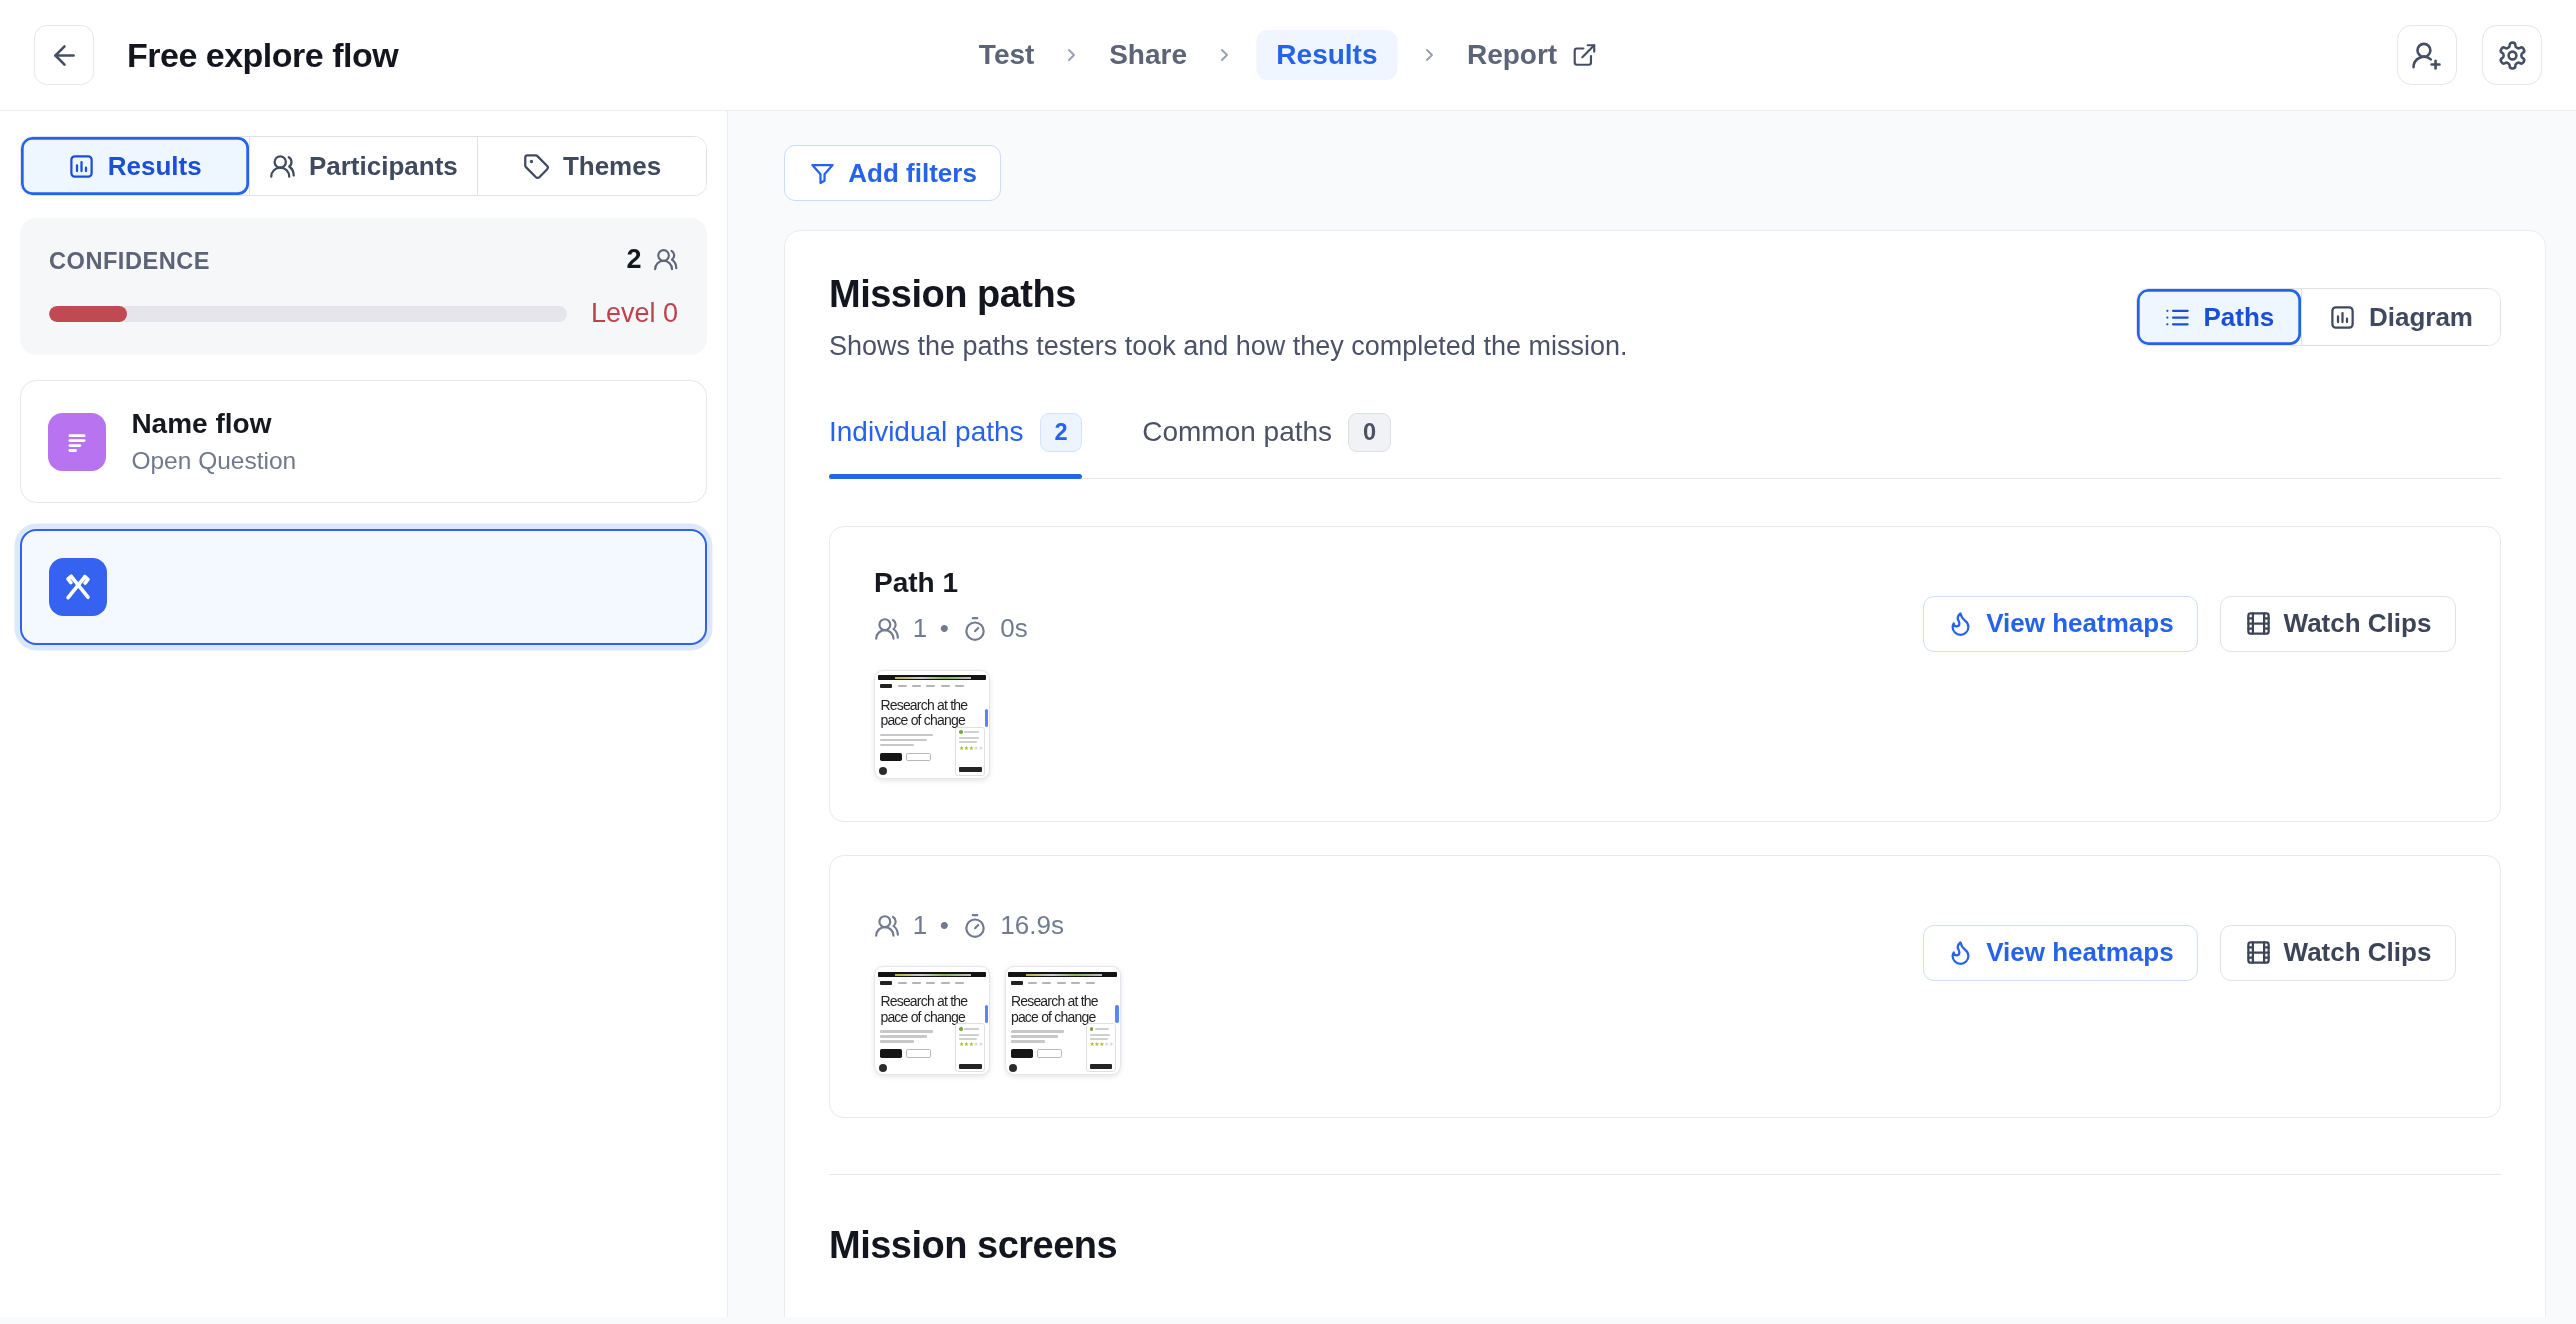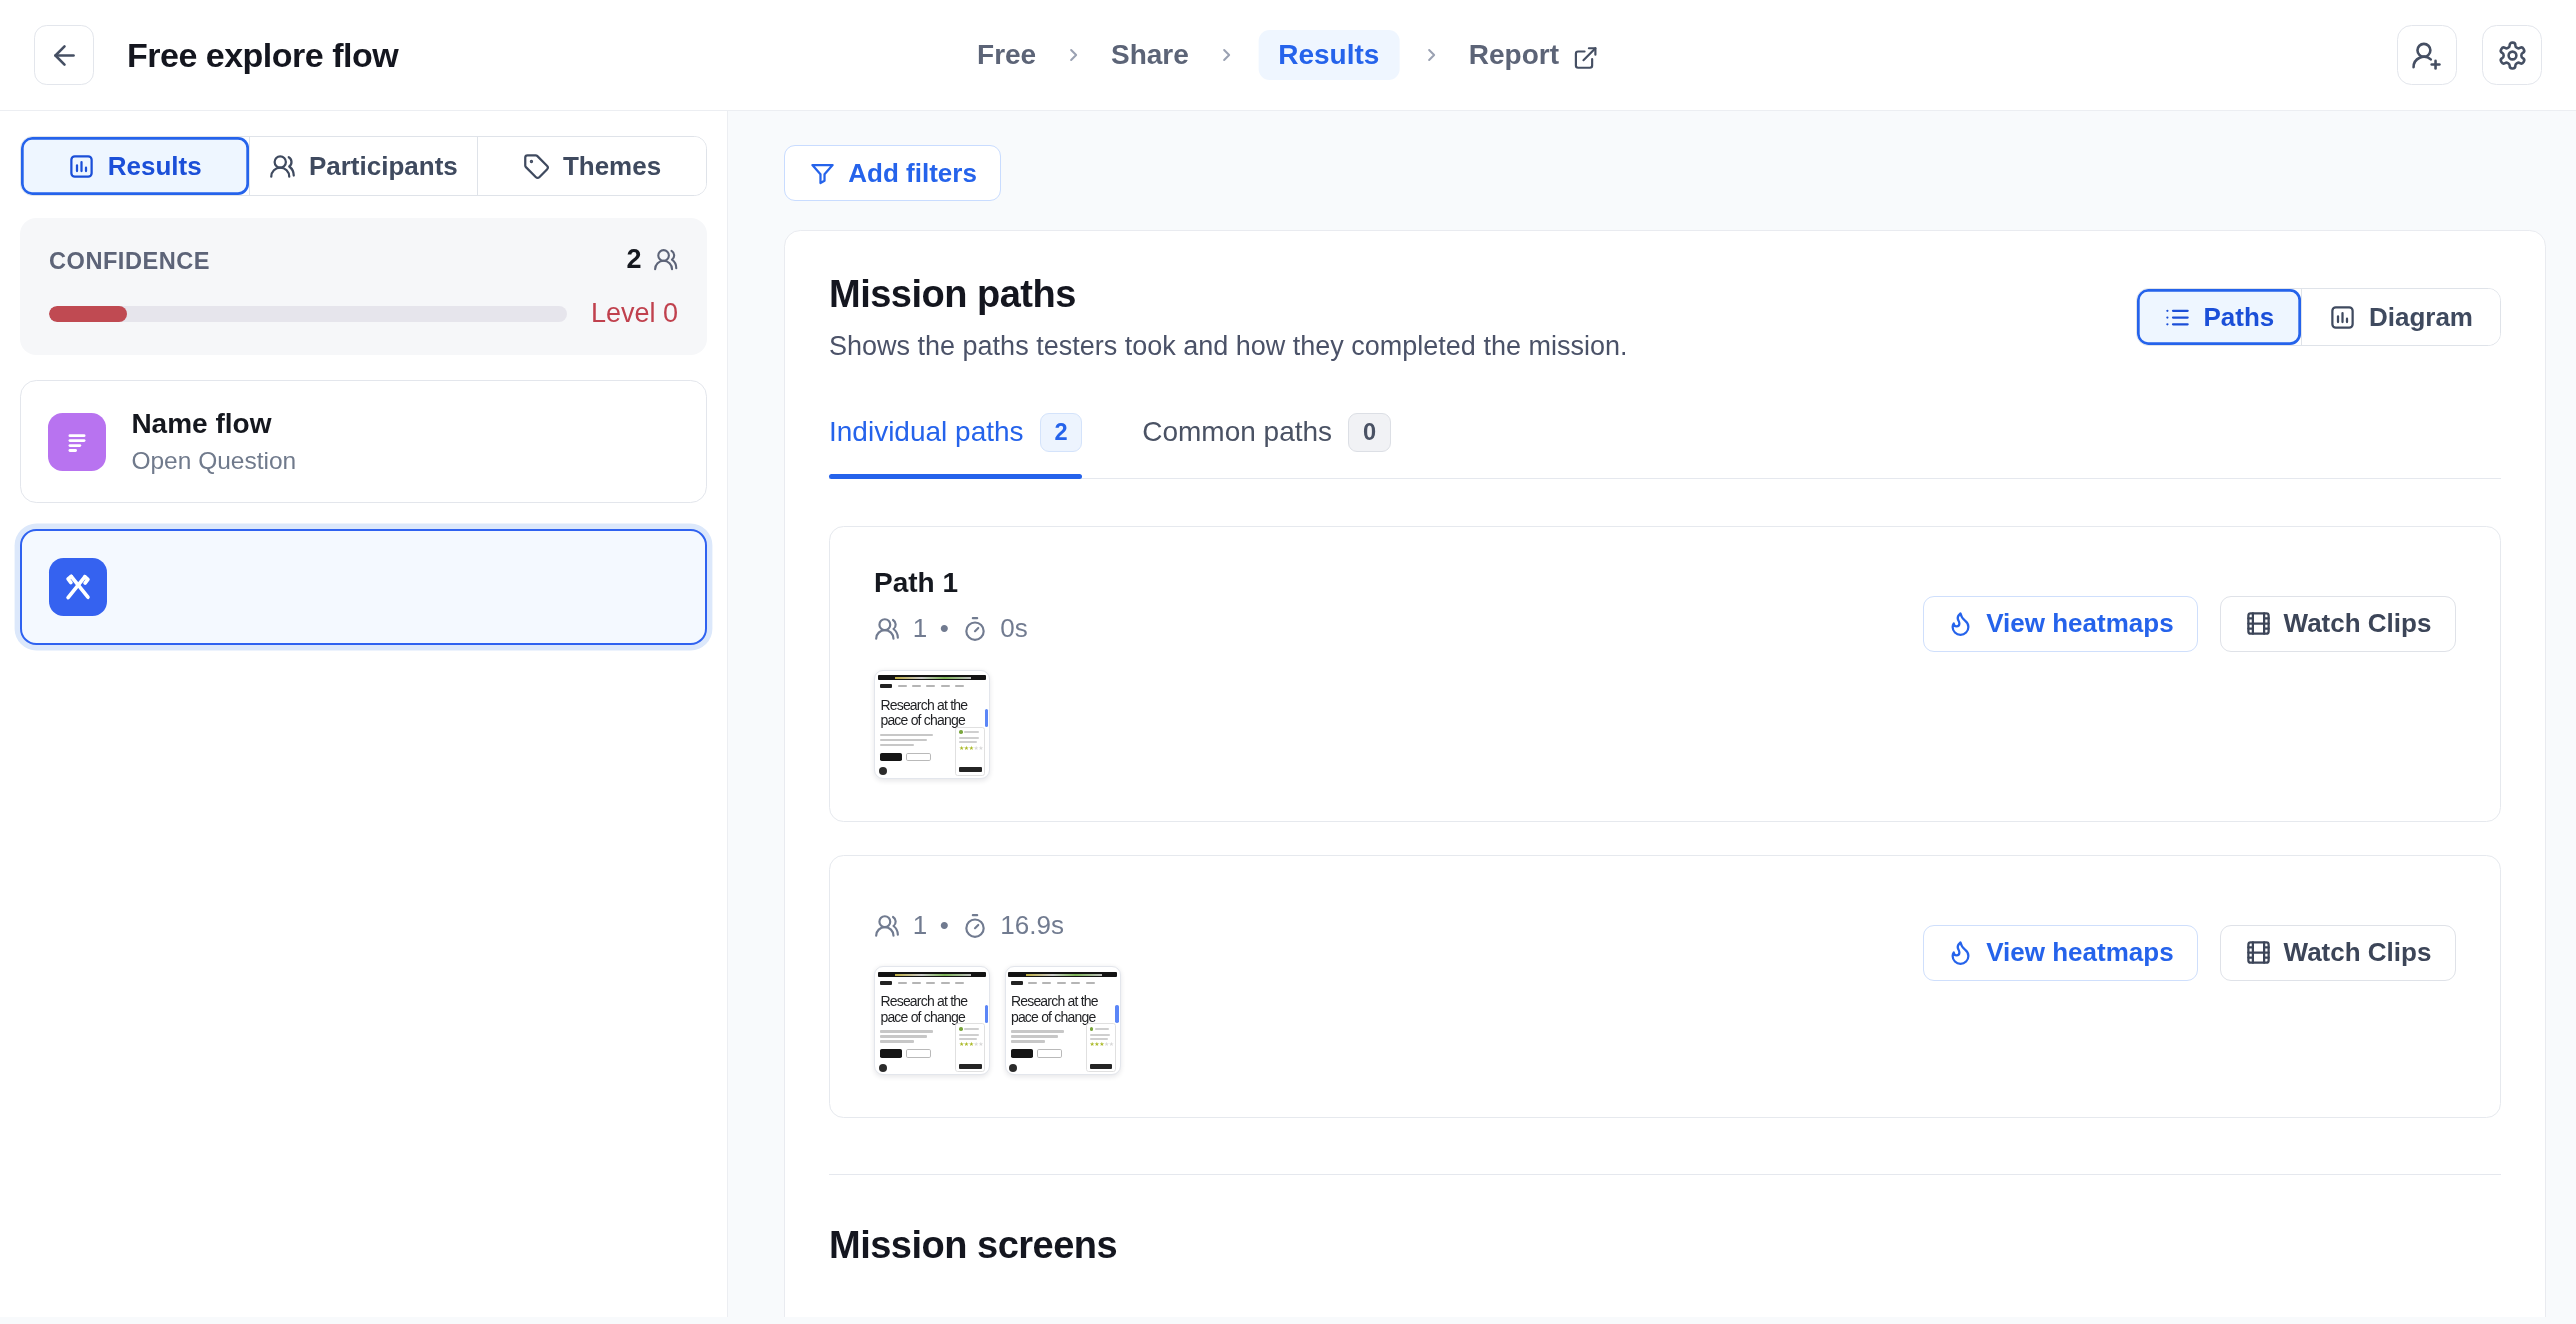--- a/index.html
+++ b/index.html
@@ -12,21 +12,21 @@
             display:flex; align-items:center; padding:0 34px; }
   .icon-btn { width:60px; height:60px; border:1.8px solid #e3e6ec; border-radius:14.5px; background:#fff;
               display:flex; align-items:center; justify-content:center; color:#454f63; cursor:pointer; }
   .back-btn { margin-right:33px; border-radius:12.7px; }
   .page-title { font-size:34px; font-weight:700; letter-spacing:-0.5px; color:#14161f; }
   .breadcrumb { position:absolute; left:50%; top:50%; transform:translate(-50%,-50%);
                 display:flex; align-items:center; gap:22px; font-size:28px; font-weight:600; color:#5c6477; }
   .crumb { padding:9px 5.4px; border-radius:11px; cursor:pointer; }
   .crumb.active { color:#2563eb; background:#eff6ff; padding:9px 20px; }
   .crumb-sep { color:#9aa1b2; display:flex; }
-  .crumb-report { display:flex; align-items:flex-end; gap:14px; }
+  .crumb-report { display:flex; align-items:center; gap:14px; }
   .topbar-actions { margin-left:auto; display:flex; gap:25.4px; }
 
   
   .layout { display:flex; height:1214px; }
   .sidebar { width:728px; flex-shrink:0; background:#fff; border-right:1.8px solid #eceef2;
              padding:25.4px 20px; }
 
   
   .seg-tabs { display:flex; border:1.8px solid #dfe3e9; border-radius:12.7px; overflow:hidden; background:#fff; }
   .seg { flex:1; height:58px; display:flex; align-items:center; justify-content:center; gap:12.7px;
@@ -138,21 +138,21 @@
       <span>
         <svg width="31" height="31" viewBox="0 0 24 24" fill="none" stroke="currentColor" stroke-width="2" stroke-linecap="round" stroke-linejoin="round">
             <path d="M19 12H5"></path>
             <path d="m12 19-7-7 7-7"></path>
           </svg>
       </span>
     </button>
     <h1 class="page-title">Free explore flow</h1>
 
     <nav class="breadcrumb">
-      <span class="crumb">Free</span>
+      <span class="crumb">Test</span>
       <span class="crumb-sep">
         <svg width="20" height="20" viewBox="0 0 24 24" fill="none" stroke="currentColor" stroke-width="2.4" stroke-linecap="round" stroke-linejoin="round">
             <path d="m9 18 6-6-6-6"></path>
           </svg>
       </span>
       <span class="crumb">Share</span>
       <span class="crumb-sep">
         <svg width="20" height="20" viewBox="0 0 24 24" fill="none" stroke="currentColor" stroke-width="2.4" stroke-linecap="round" stroke-linejoin="round">
             <path d="m9 18 6-6-6-6"></path>
           </svg>

